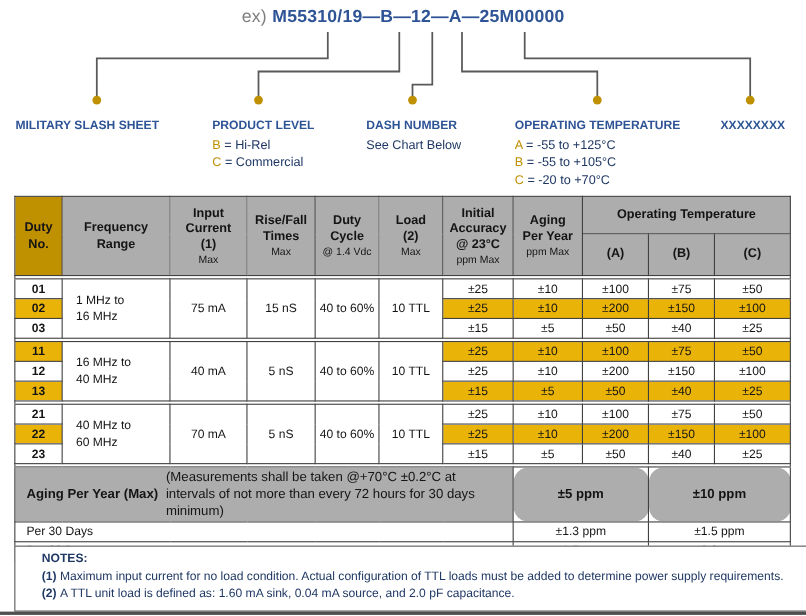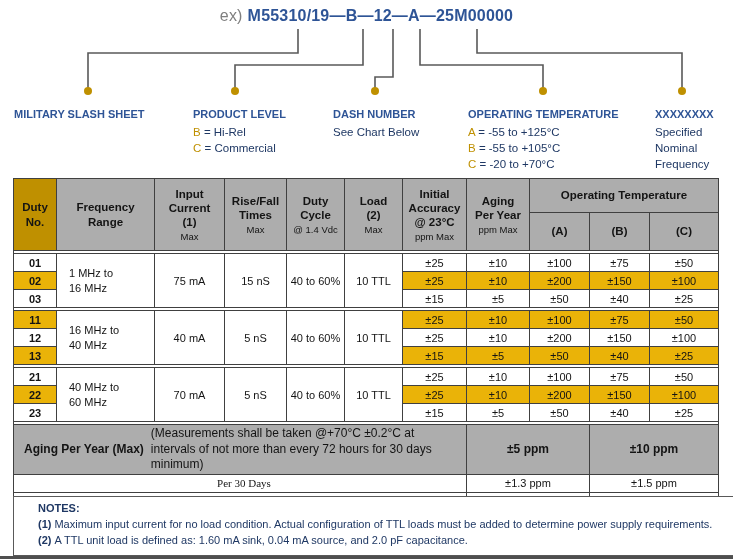--- a/index.html
+++ b/index.html
@@ -35,22 +35,22 @@
   tr.sp td { border-left:none; border-right:none; background:#fff; padding:0; }
   td.dash { font-weight:bold; }
   td.freq { text-align:left; padding-left:12px; white-space:pre-line; line-height:1.3; }
   td.sh { background:#eab308; }
   tr.aging-row { height:32px; }
   tr.aging-row td { background:#adadad; }
   td.aging-label { text-align:left; padding:1px 6px 1px 10px; }
   .al-wrap { display:flex; align-items:center; gap:7px; }
   .al-bold { font-weight:bold; font-size:12px; white-space:nowrap; }
   .al-note { font-size:12px; line-height:1.3; text-align:left; flex:1; }
-  .aging-val { font-weight:bold; font-size:12px; }
-  td.per-label { text-align:center; padding-left:10px;font-family:Liberation Serif, serif; }
+  .aging-val { font-weight:bold; font-size:12px;border-radius:13px; }
+  td.per-label { text-align:left; padding-left:10px; }
   
   .notes { position:absolute; left:13px; top:496px; width:685px;
            border:1.5px solid #595959; background:#fff; padding:4px 10px 6px 24px;
            color:#1f3864; font-size:11px; line-height:1.45; }
   .notes-title { font-weight:bold; }
   .note-num { font-weight:bold; margin-right:3px; }
   .bottom-rule { position:absolute; left:0; bottom:1px; width:733px; height:3px;
                  background:#4f4f4f; }
 </style>
 </head>
@@ -110,23 +110,20 @@
       <span>= -55 to +105°C</span>
     </div>
     <div class="co-line">
       <span class="co-key">C</span>
       <span>= -20 to +70°C</span>
     </div>
   </div>
 
   <div class="callout" style="left:655px;">
     <div class="co-title">XXXXXXXX</div>
-    <div class="co-sub">Specified
-Nominal
-Frequency</div>
   </div>
 </div>
 
 <div class="table-wrap">
 <table>
   <colgroup>
     <col style="width:43px">
         <col style="width:98px">
         <col style="width:70px">
     <col style="width:62px">

